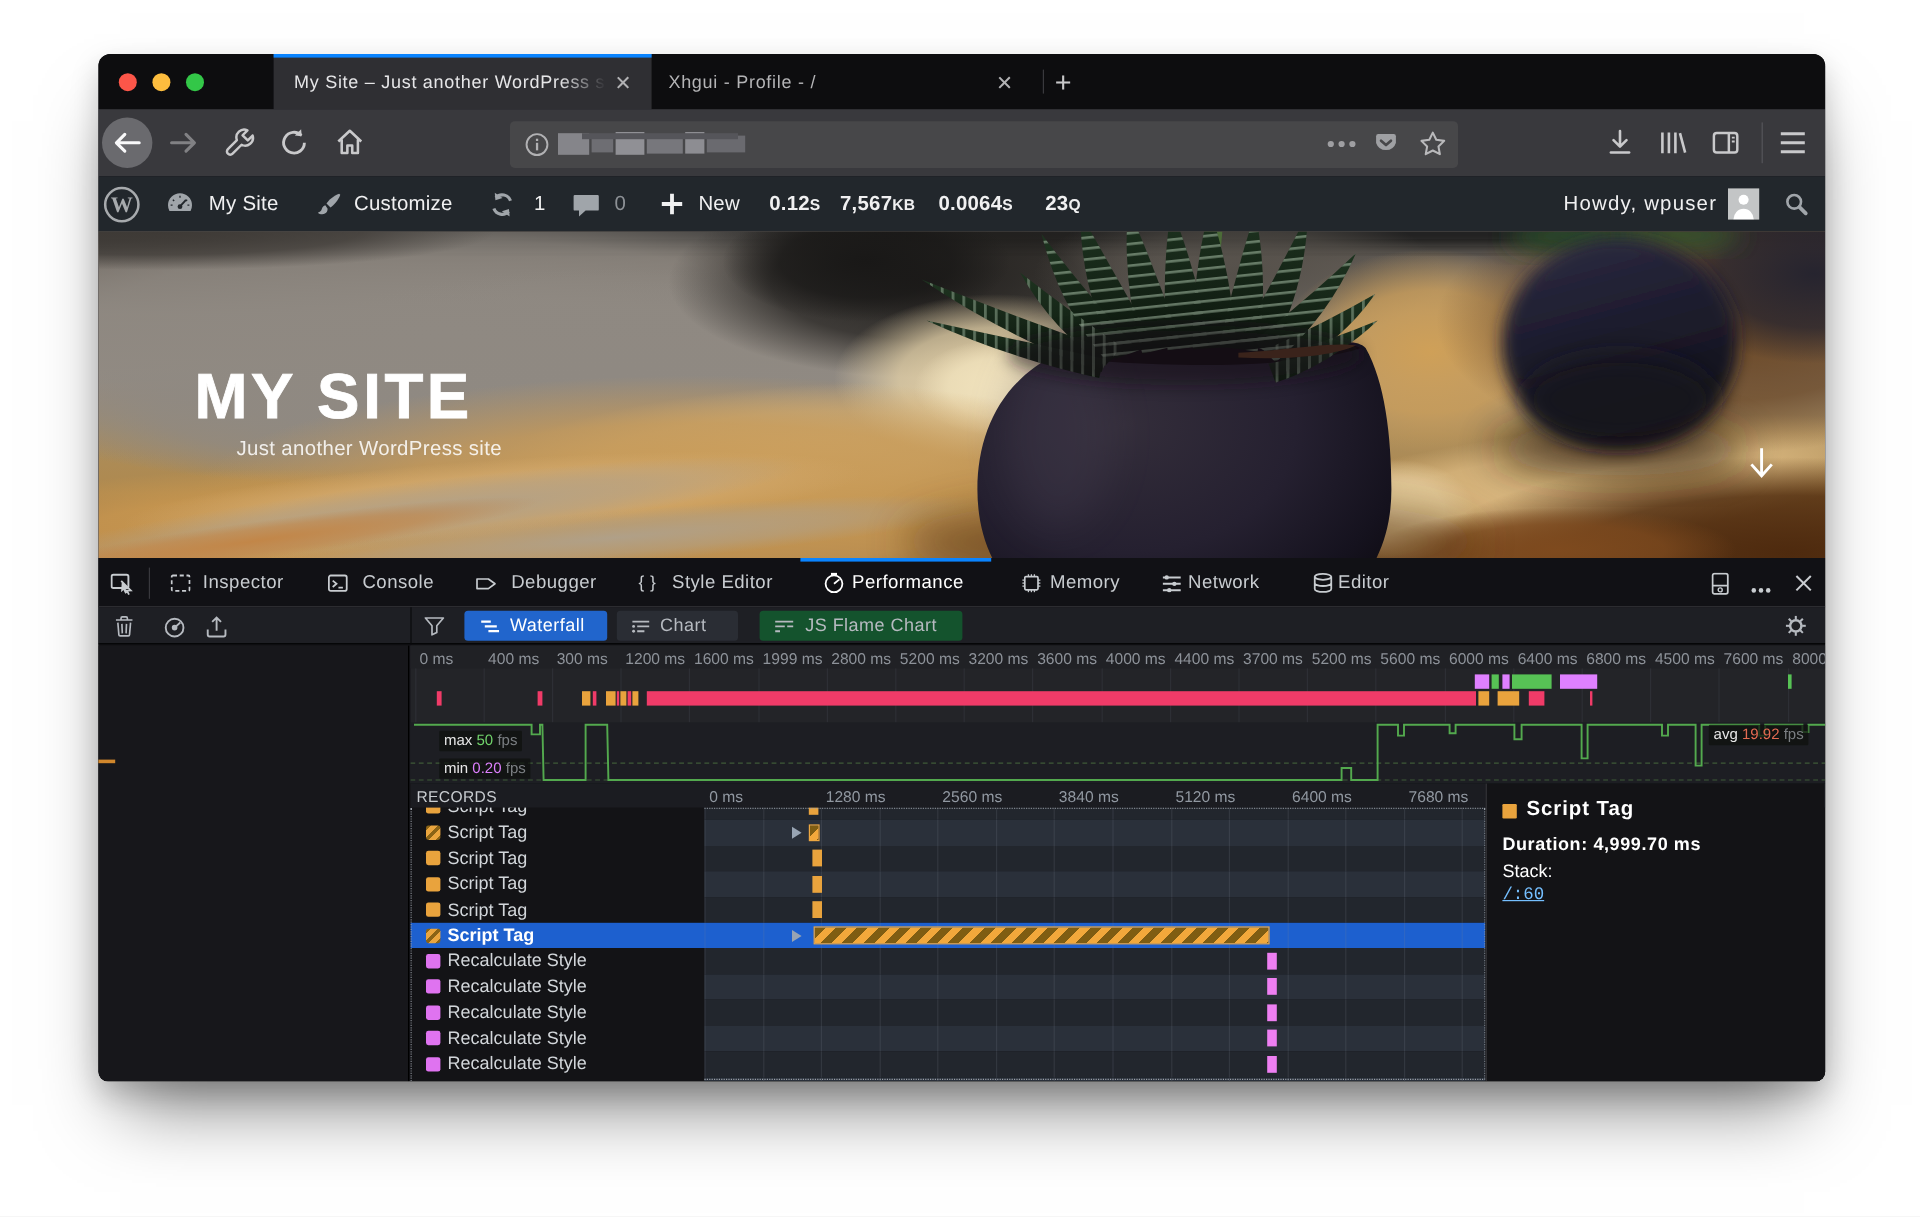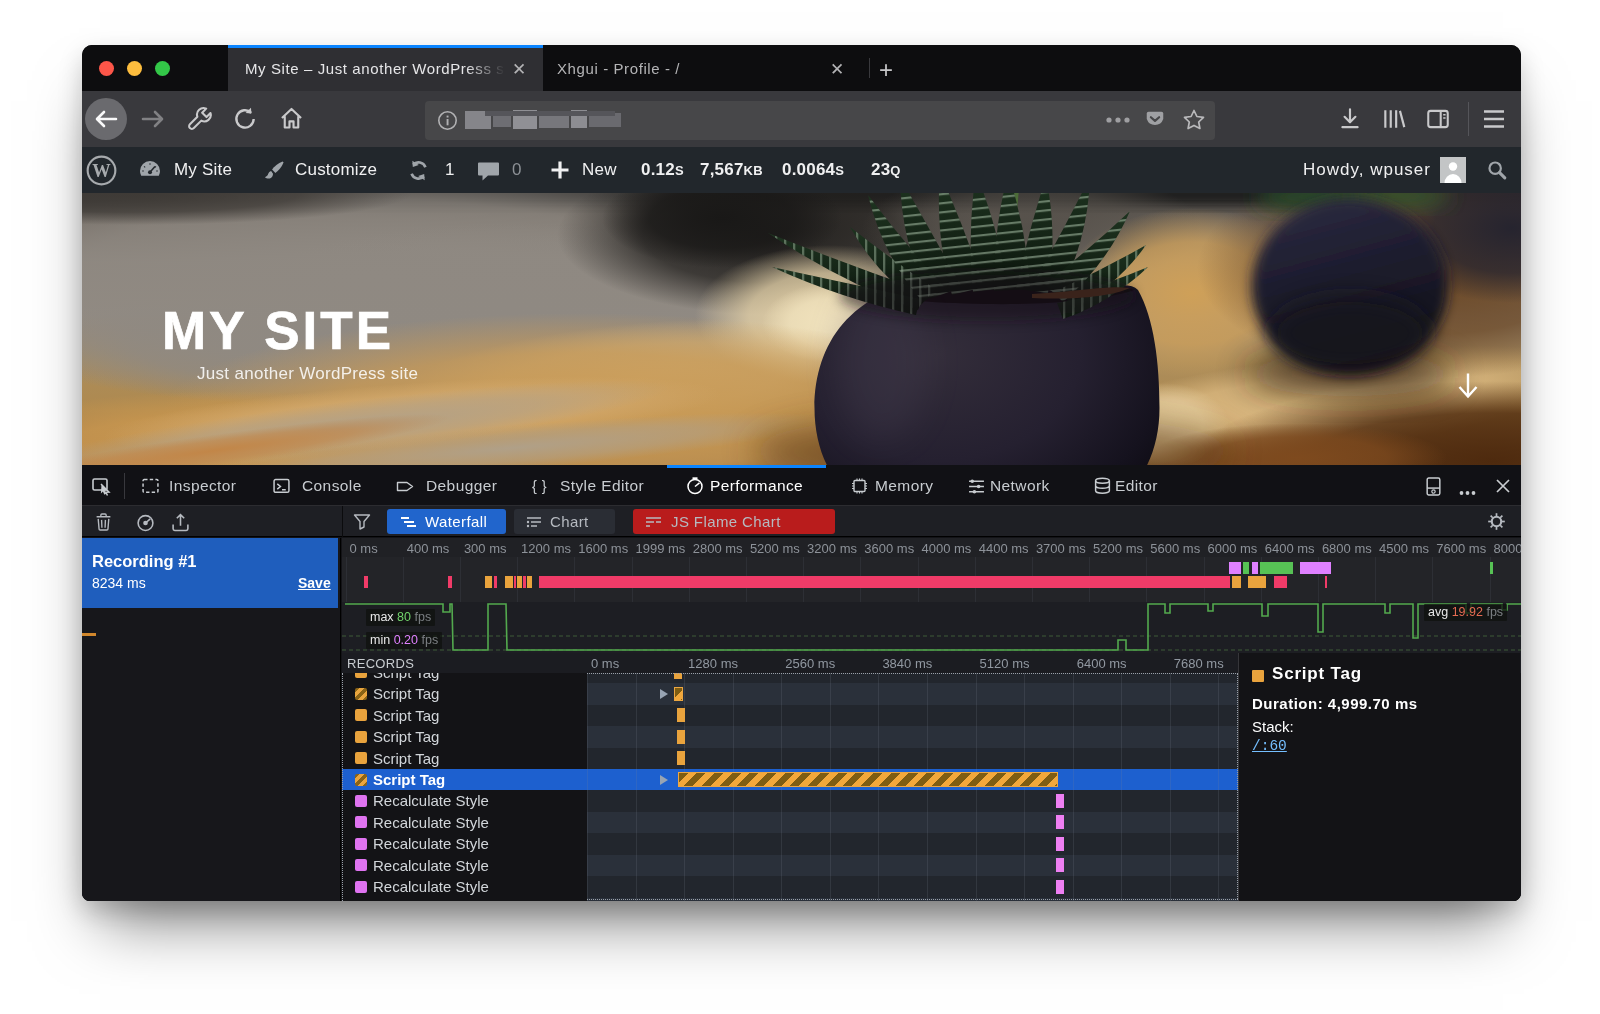--- a/index.html
+++ b/index.html
@@ -493,45 +493,40 @@
         <span style="position:absolute;left:38px;">Waterfall</span>
       </div>
       <div class="tbtn" style="left:432px;width:101px;background:#2a2d34;">
         <svg class="abs" style="left:12px;top:7px;" width="16" height="12" viewBox="0 0 16 12">
             <path d="M1 2 H15 M5 6 H15 M5 10 H11" stroke="#b6bac0" stroke-width="1.6"></path>
             <circle cx="2" cy="6" r="1.2" fill="#b6bac0"></circle>
             <circle cx="2" cy="10" r="1.2" fill="#b6bac0"></circle>
           </svg>
         <span style="position:absolute;left:36px;">Chart Tree</span>
       </div>
-      <div class="tbtn" style="left:551px;width:202px;background:#b91c1c;">
+      <div class="tbtn" style="left:551px;width:169px;background:#14532d;">
         <svg class="abs" style="left:12px;top:7px;" width="17" height="12" viewBox="0 0 17 12">
             <path d="M1 2 H16 M1 6 H9 M11 6 H16 M1 10 H5" stroke="#b6bac0" stroke-width="1.6"></path>
           </svg>
         <span style="position:absolute;left:38px;">JS Flame Chart</span>
       </div>
       <svg class="abs" style="left:1406px;top:7px;" width="17" height="17" viewBox="0 0 18 18">
           <circle cx="9" cy="9" r="5" fill="none" stroke="#b6bac0" stroke-width="2.2"></circle>
           <rect x="8.1" y="0.2" width="1.8" height="3.2" fill="#b6bac0" transform="rotate(0 9 9)"></rect>
           <rect x="8.1" y="0.2" width="1.8" height="3.2" fill="#b6bac0" transform="rotate(45 9 9)"></rect>
           <rect x="8.1" y="0.2" width="1.8" height="3.2" fill="#b6bac0" transform="rotate(90 9 9)"></rect>
           <rect x="8.1" y="0.2" width="1.8" height="3.2" fill="#b6bac0" transform="rotate(135 9 9)"></rect>
           <rect x="8.1" y="0.2" width="1.8" height="3.2" fill="#b6bac0" transform="rotate(180 9 9)"></rect>
           <rect x="8.1" y="0.2" width="1.8" height="3.2" fill="#b6bac0" transform="rotate(225 9 9)"></rect>
           <rect x="8.1" y="0.2" width="1.8" height="3.2" fill="#b6bac0" transform="rotate(270 9 9)"></rect>
           <rect x="8.1" y="0.2" width="1.8" height="3.2" fill="#b6bac0" transform="rotate(315 9 9)"></rect>
           <circle cx="9" cy="9" r="1.8" fill="#1e1f24"></circle>
         </svg>
     </div>
     <div id="sidebar">
-      <div id="recitem">
-        <div class="abs" style="left:10px;top:14px;font-size:16.5px;font-weight:700;color:#fff;">Recording #1</div>
-        <div class="abs" style="left:10px;top:37px;font-size:14px;color:#fff;">8234 ms</div>
-        <div class="abs" style="left:216px;top:37px;font-size:14px;font-weight:700;color:#fff;text-decoration:underline;">Save</div>
-      </div>
       <div class="abs" style="left:-7px;top:95px;width:21px;height:3.5px;background:#d1872c;"></div>
     </div>
     <div id="ov">
       <div id="ovruler">
           <div class="rlab" style="left:7.5px;">0 ms</div>
           <div class="rlab" style="left:64.7px;">400 ms</div>
           <div class="rlab" style="left:121.9px;">300 ms</div>
           <div class="rlab" style="left:179.1px;">1200 ms</div>
           <div class="rlab" style="left:236.3px;">1600 ms</div>
           <div class="rlab" style="left:293.5px;">1999 ms</div>
@@ -593,21 +588,21 @@
           <div class="abs" style="left:906px;top:19px;width:18px;height:12px;background:#e9a33d;"></div>
           <div class="abs" style="left:932px;top:19px;width:13px;height:12px;background:#f03b68;"></div>
           <div class="abs" style="left:983px;top:19px;width:2px;height:12px;background:#f03b68;"></div>
         </div>
       <div id="fps">
         <svg width="1179" height="51" viewBox="0 0 1179 51">
           <path d="M0 48 H1179 M0 34 H1179" stroke="#3f5a38" stroke-width="1" stroke-dasharray="4 3" fill="none"></path>
           <path d="M3 2 L101 2 L101 10 L108 10 L108 2 L110 2 L111 48 L146 48 L146 2 L164 2 L165 48 L776 48 L776 38 L784 38 L784 48 L806 48 L806 2
                    L823 2 L823 11 L828 11 L828 2 L866 2 L866 9 L871 9 L871 2 L920 2 L920 14 L926 14 L926 2 L976 2 L976 30 L981 30 L981 2 L1043 2 L1043 11 L1048 11 L1048 2 L1071 2 L1071 36 L1076 36 L1076 2 L1124 2 L1124 11 L1129 11 L1129 2 L1160 2 L1160 8 L1165 8 L1165 2 L1179 2" fill="none" stroke="#53a94e" stroke-width="1.6"></path>
         </svg>
-        <div class="fpslab" style="left:24px;top:7px;">max <span style="color:#71d36b;">80</span> <span style="color:#7b7f83;">fps</span></div>
+        <div class="fpslab" style="left:24px;top:7px;">max <span style="color:#71d36b;">50</span> <span style="color:#7b7f83;">fps</span></div>
         <div class="fpslab" style="left:24px;top:29.5px;">min <span style="color:#df80ff;">0.20</span> <span style="color:#7b7f83;">fps</span></div>
         <div class="fpslab" style="left:1082px;top:2px;">avg <span style="color:#e56b52;">19.92</span> <span style="color:#7b7f83;">fps</span></div>
       </div>
     </div>
     <div id="records">
       <div id="rowsbox" style="position:absolute;left:0;top:0;width:896px;height:248px;overflow:hidden;">
           <div class="abs" style="left:0;top:8.90px;width:896px;height:21.43px;">
             <div class="abs" style="left:245px;top:0;width:651px;height:100%;background:#22262d;"></div>
             <div class="abs" style="left:245.0px;top:0;width:1px;height:100%;background:rgba(125,135,150,.18);"></div>
             <div class="abs" style="left:293.6px;top:0;width:1px;height:100%;background:rgba(125,135,150,.18);"></div>

